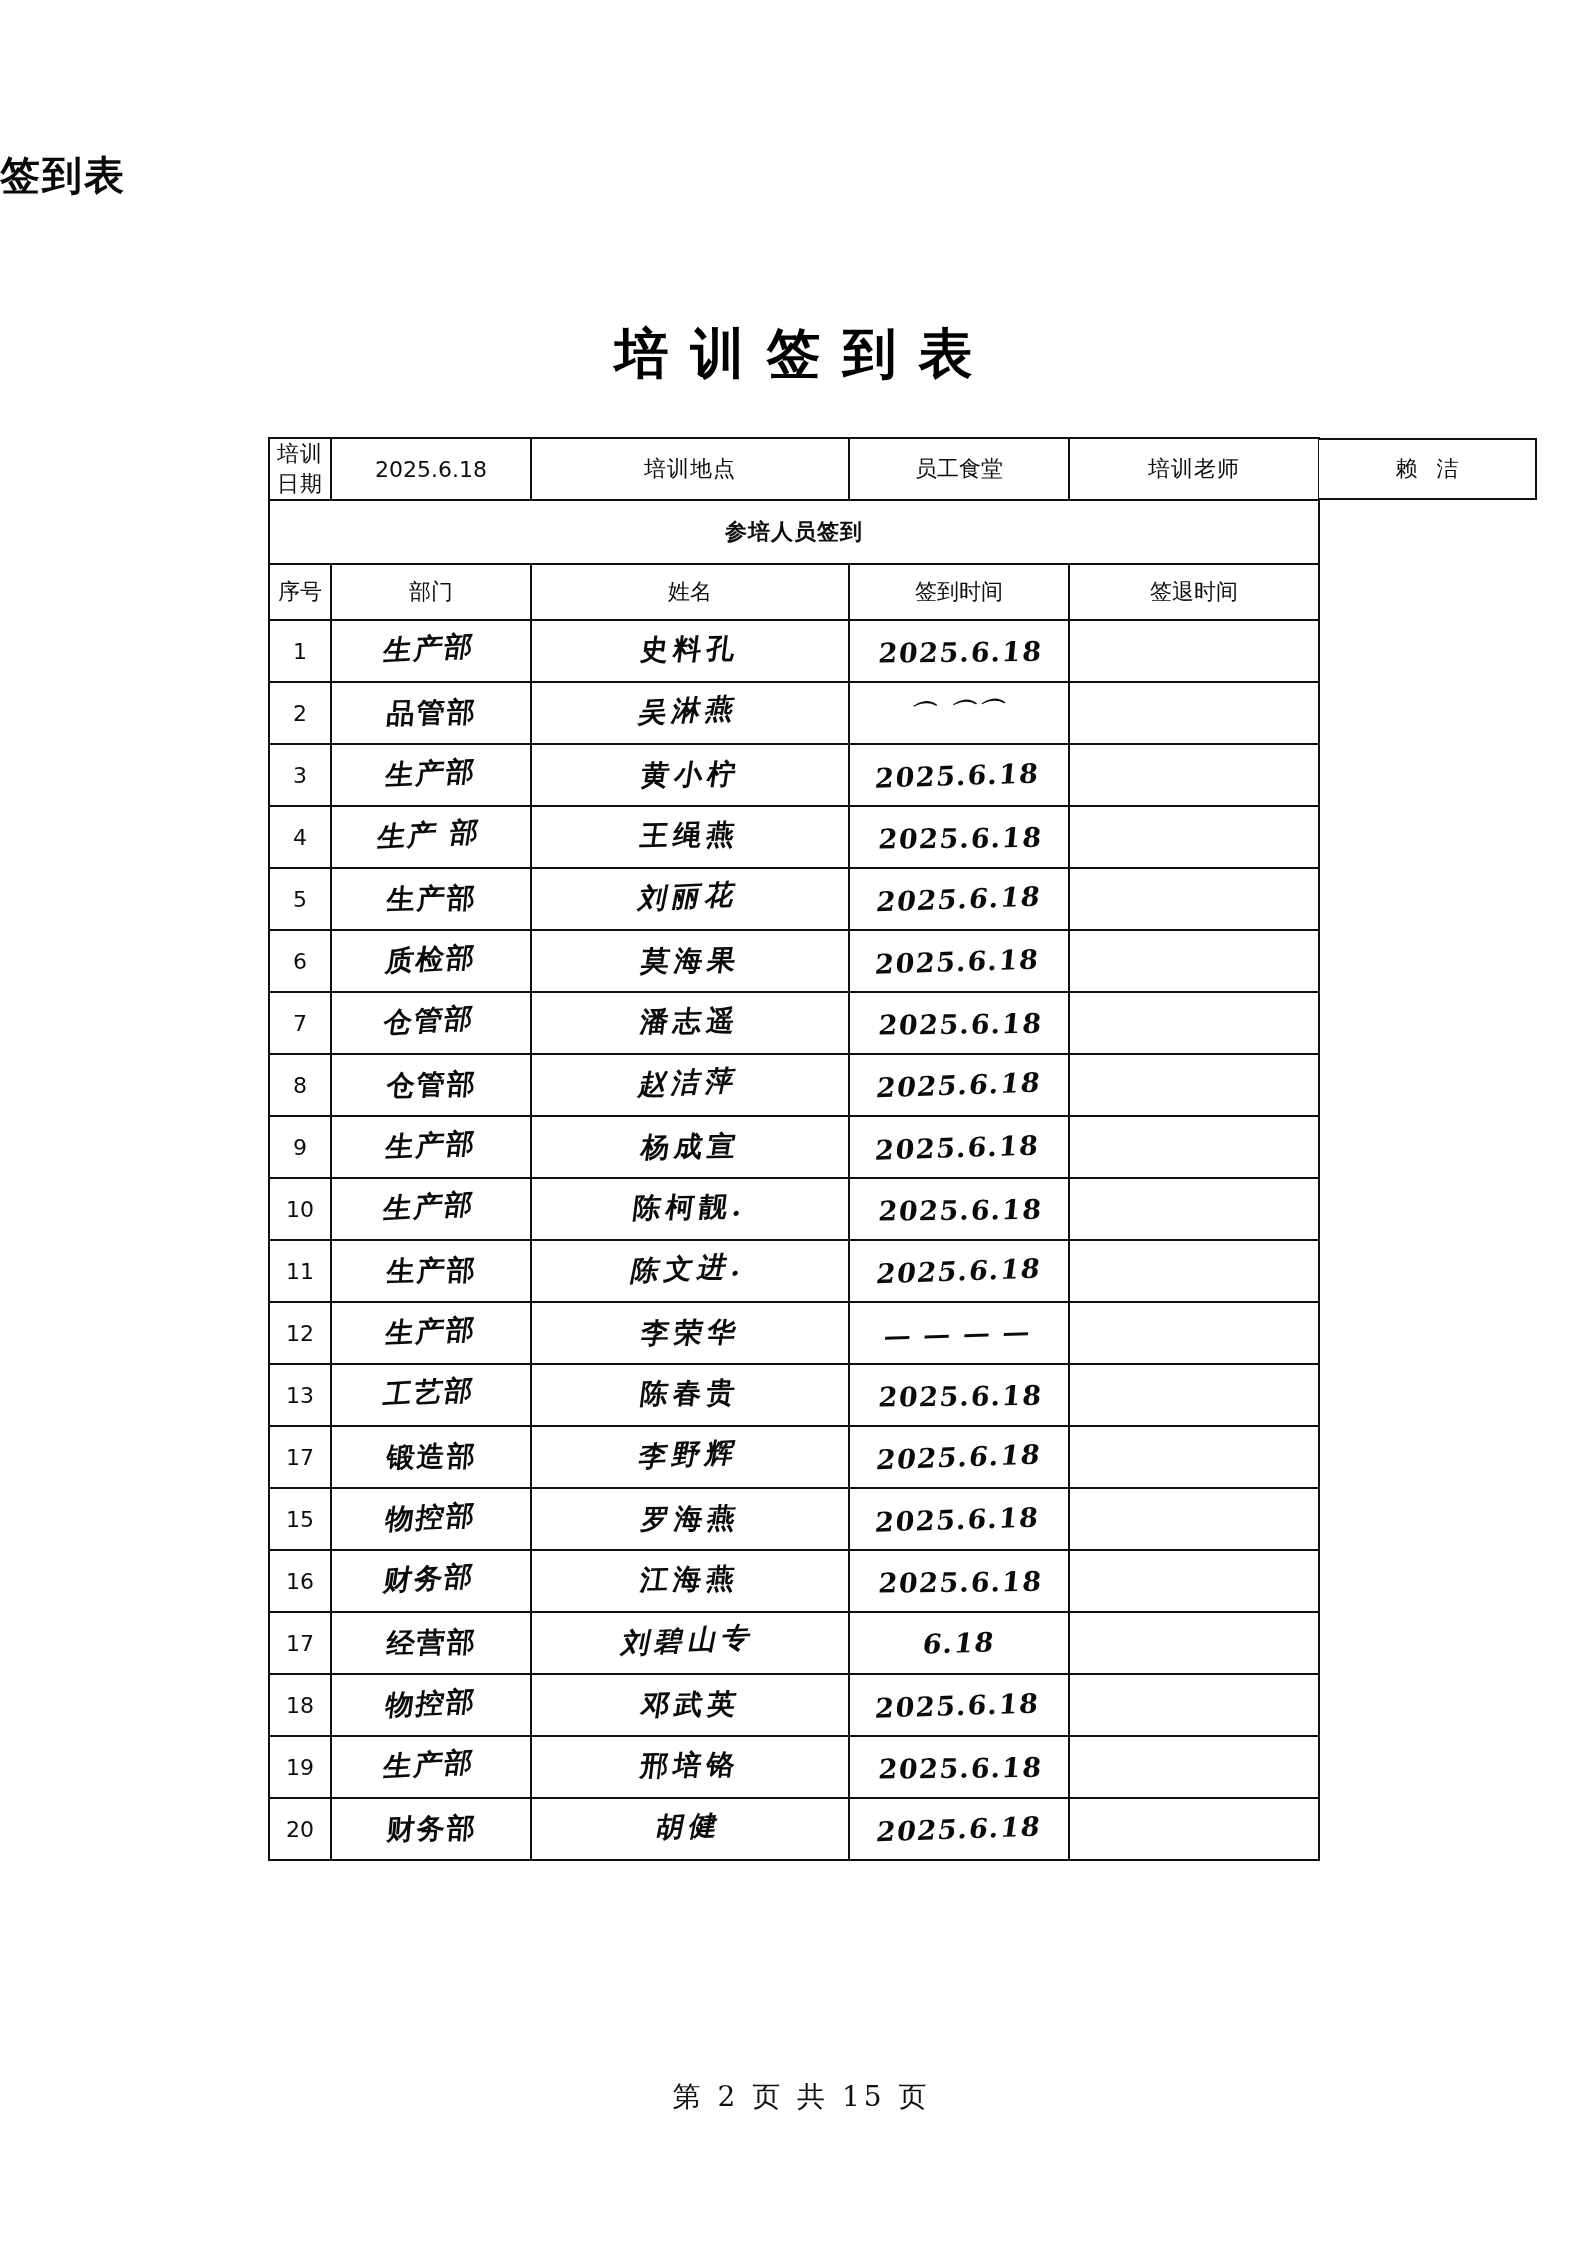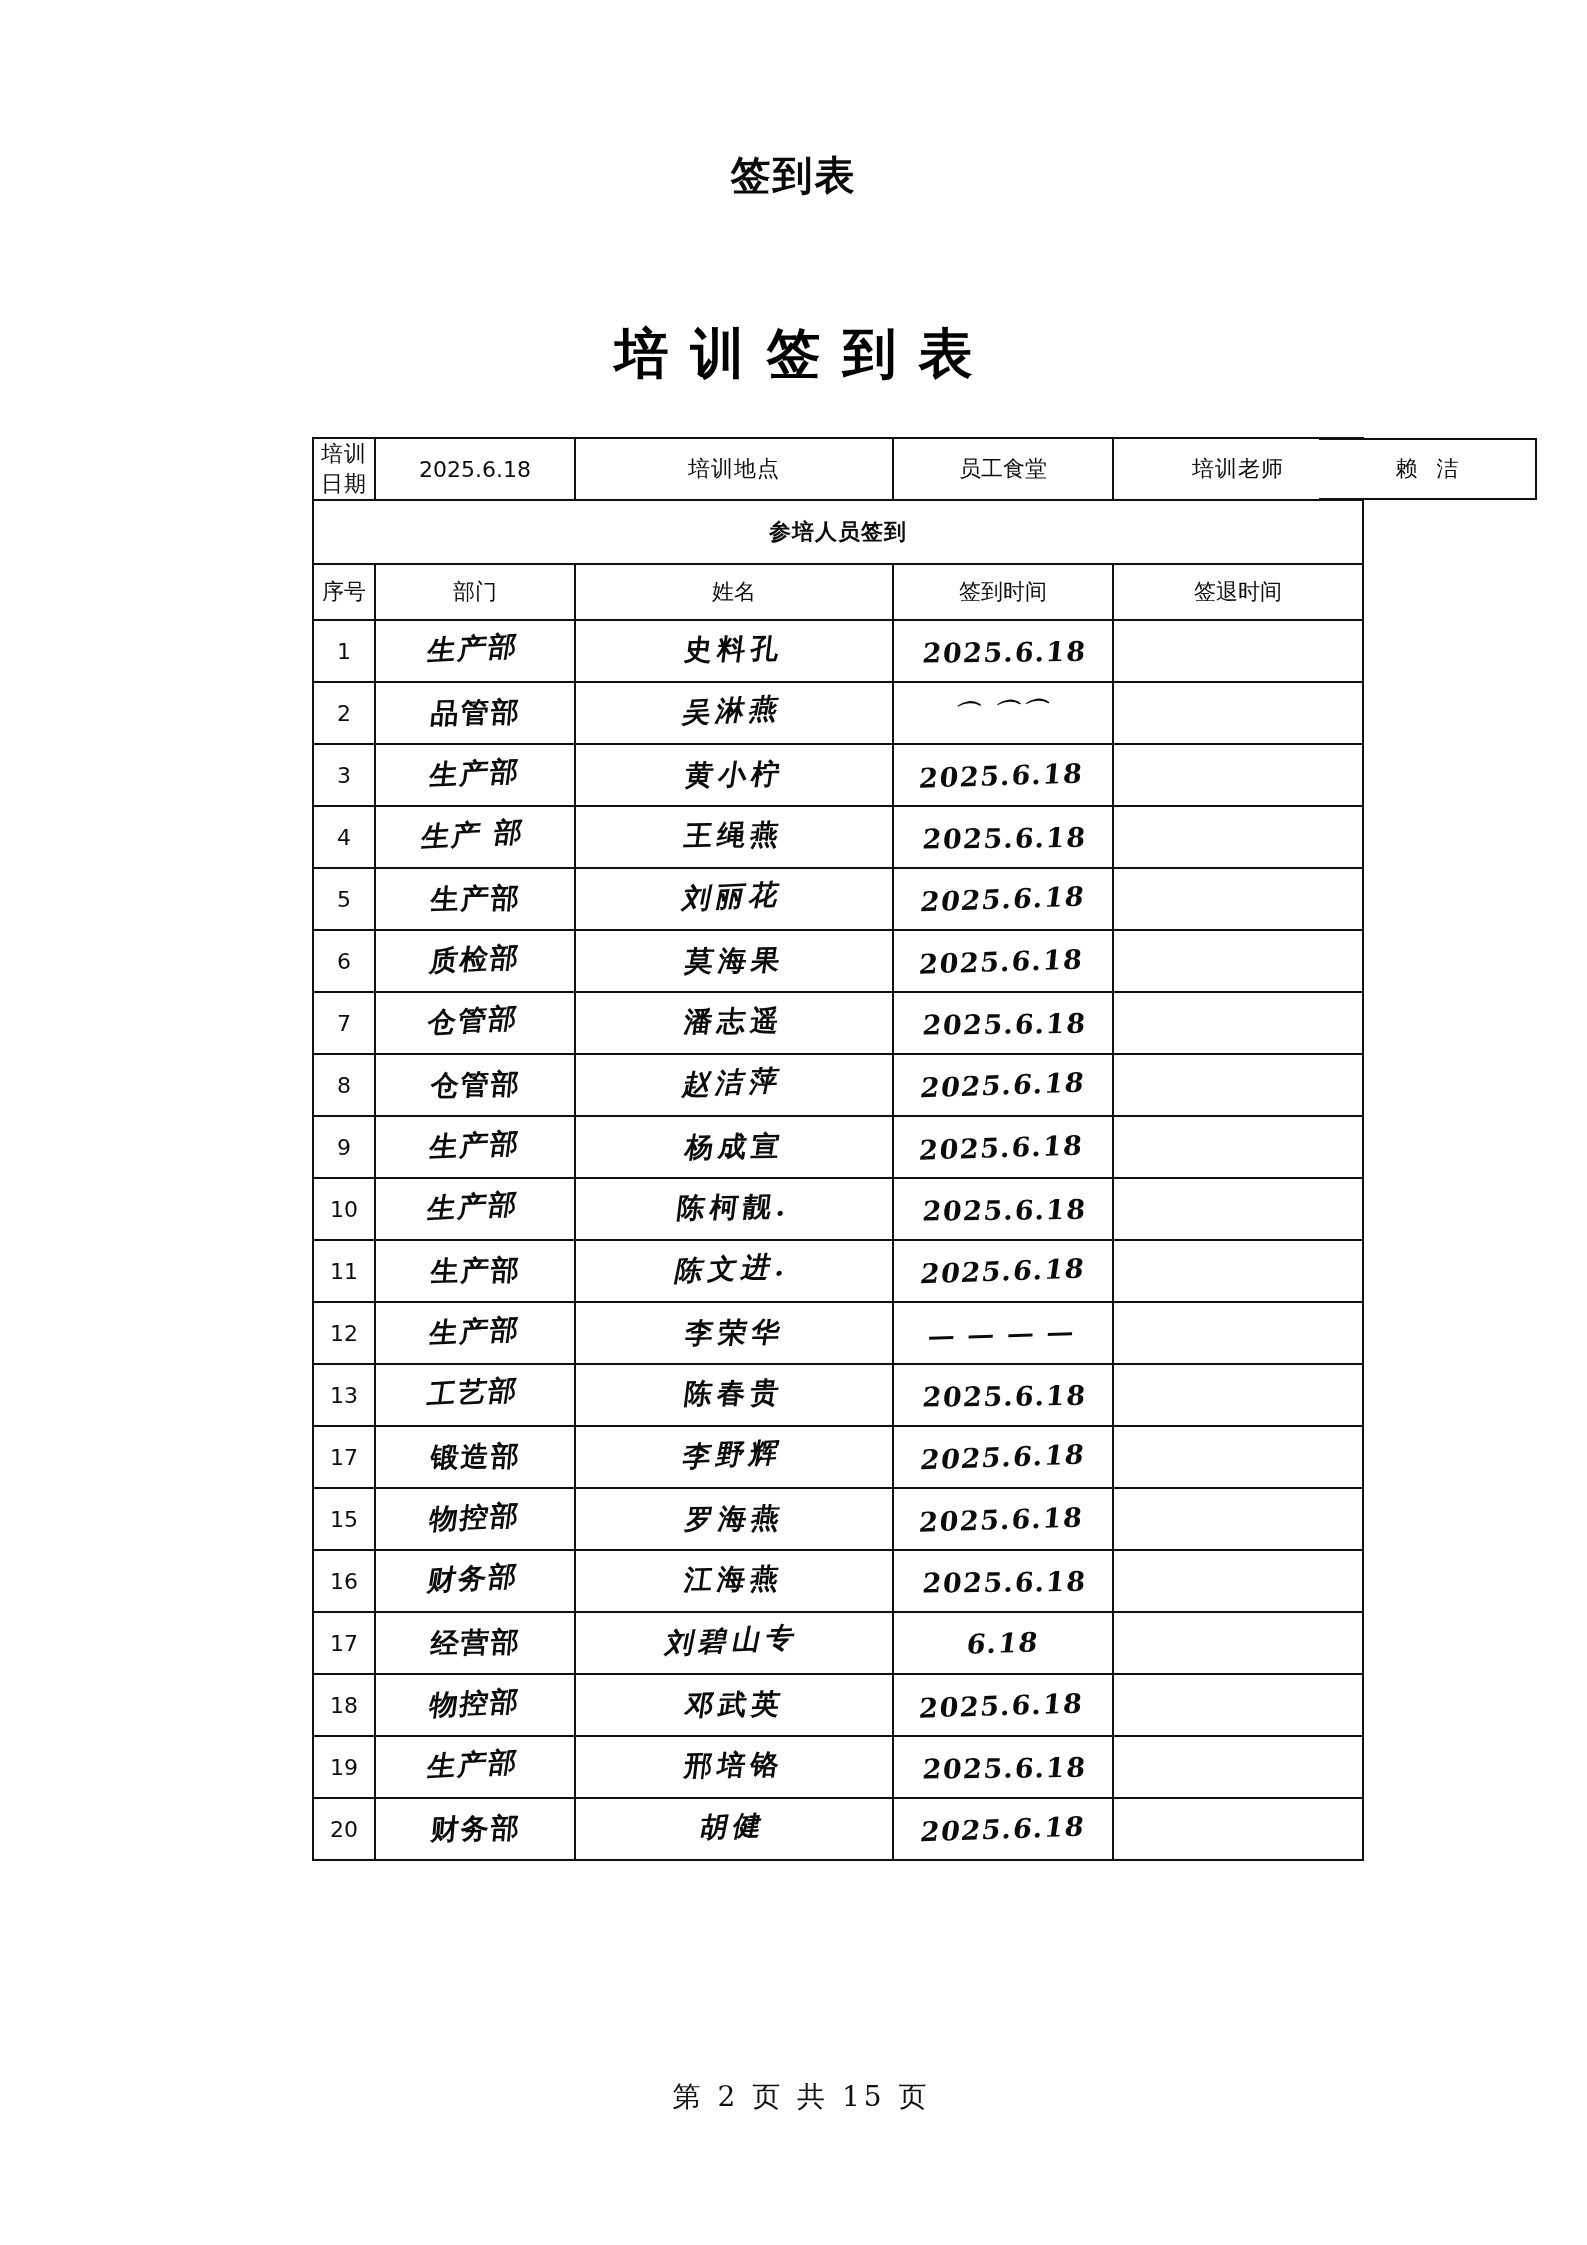--- a/index.html
+++ b/index.html
@@ -23,21 +23,21 @@
     height: 2245px;
     background: #ffffff;
   }
 
   
   .doc-header {
     position: absolute;
     left: 0;
     top: 148px;
     width: 1587px;
-    text-align: center;
+    text-align: left;
     font-family: "DejaVu Serif", "Liberation Serif", serif;
     font-size: 40px;
     font-weight: 700;
     letter-spacing: 2px;
     color: #0a0a0a;
   }
 
   
   .doc-title {
     position: absolute;
@@ -57,21 +57,20 @@
   .tbl-wrap {
     position: absolute;
     left: 268px;
     top: 437px;
     width: 1050px;
   }
   table.sheet {
     border-collapse: collapse;
     width: 1050px;
     table-layout: fixed;
-    margin-left: 44px;
   }
   table.sheet td {
     border: 2px solid #111111;
     font-family: "DejaVu Sans", "Liberation Sans", sans-serif;
     font-size: 22px;
     color: #0d0d0d;
     text-align: center;
     vertical-align: middle;
     padding: 0;
     background: #ffffff;

